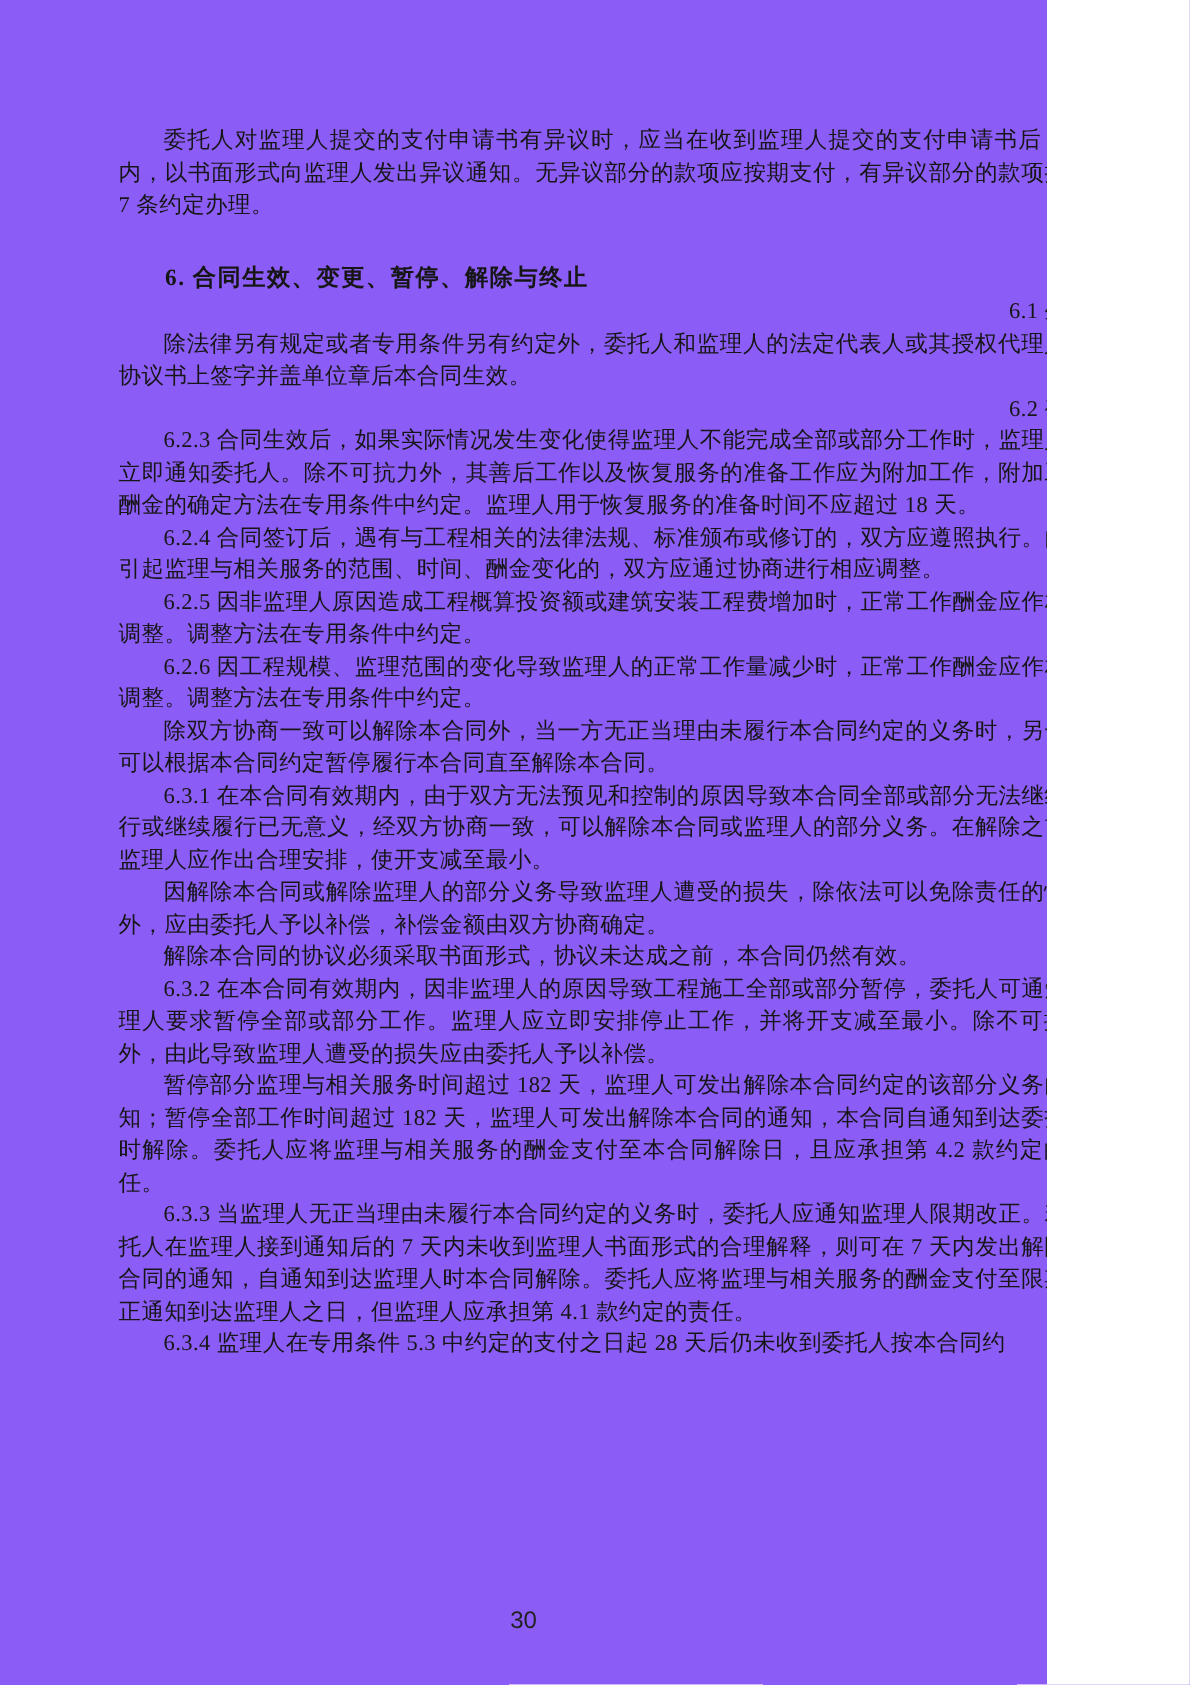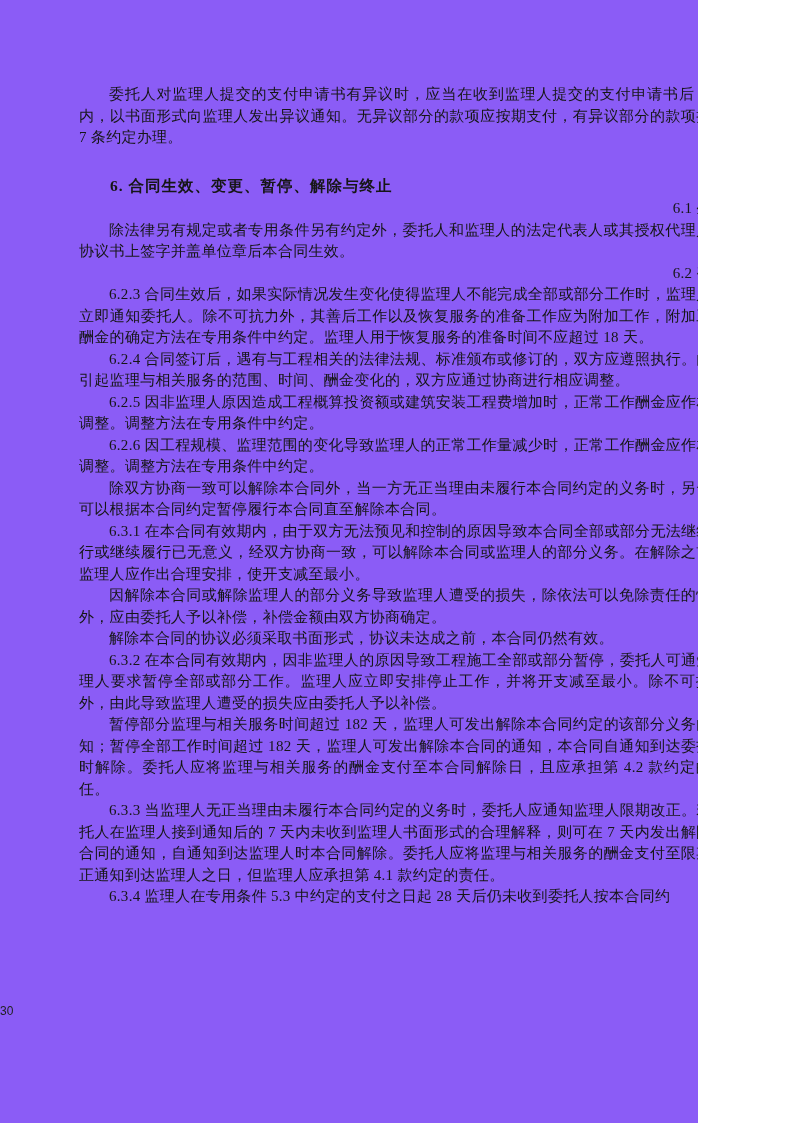--- a/index.html
+++ b/index.html
@@ -38,23 +38,24 @@
     margin-bottom: 2px;
     letter-spacing: 1px;
   }
   .content p.subheading {
     text-align: right;
   }
   .footer {
     position: absolute;
     left: 0;
     right: 0;
-    top: 1004px;
+    top: 1072px;
+    text-align: center;
     font-family: "Liberation Sans", "DejaVu Sans", sans-serif;
-    font-size: 12px;
+    font-size: 16px;
     color: #222222;
   }
 </style>
 </head>
 <body>
 
 <div class="page">
   <div class="content">
     <p class="body">委托人对监理人提交的支付申请书有异议时，应当在收到监理人提交的支付申请书后 7 天内，以书面形式向监理人发出异议通知。无异议部分的款项应按期支付，有异议部分的款项按第 7 条约定办理。</p>
     <p class="heading">6. 合同生效、变更、暂停、解除与终止</p>

